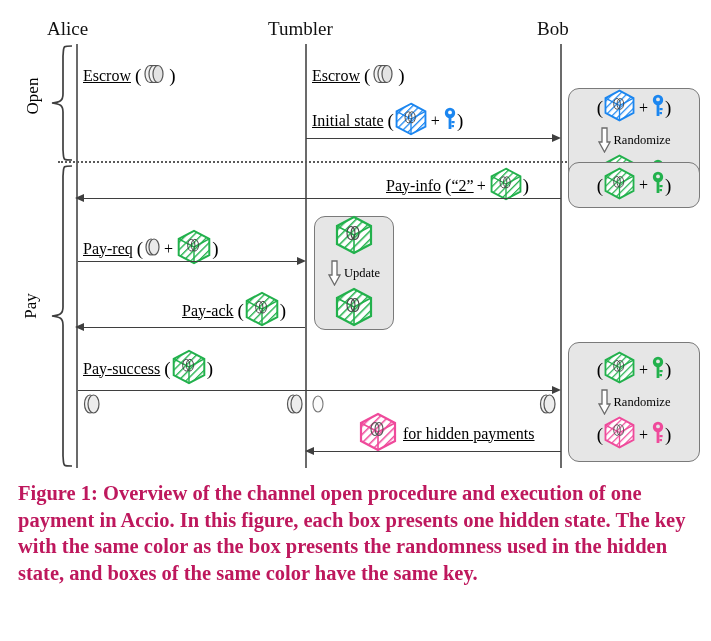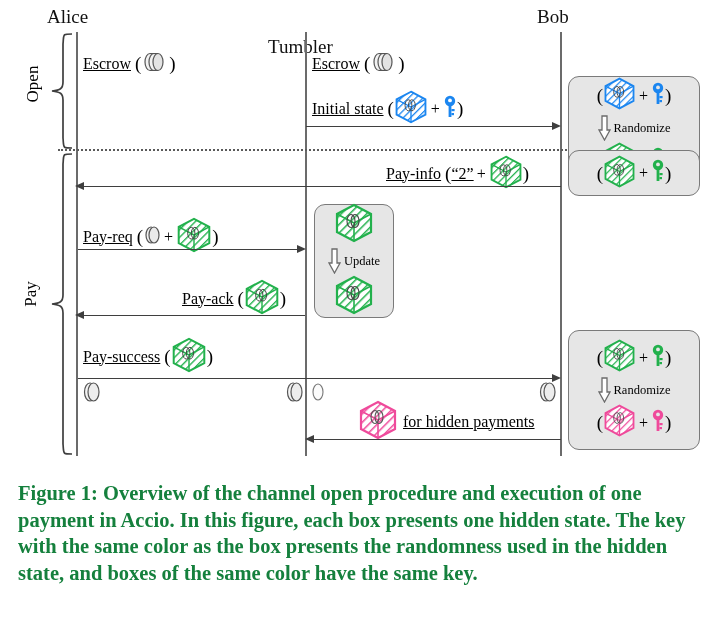--- a/index.html
+++ b/index.html
@@ -1,19 +1,19 @@
 <!DOCTYPE html>
 <html><head>
 <meta charset="utf-8">
 <style>
   html,body{margin:0;padding:0;background:#ffffff;}
   body{width:711px;height:641px;font-family:"Liberation Serif",serif;color:#000;}
   #root{position:relative;width:711px;height:641px;overflow:hidden;}
 
-  .diagram{position:absolute;left:0;top:4px;width:562px;height:460px;}
+  .diagram{position:absolute;left:0;top:16px;width:562px;height:460px;}
 
   
   .actor-label{position:absolute;font-size:19px;font-family:"Liberation Serif",serif;color:#111;white-space:nowrap;}
 
   
   .lifeline{position:absolute;width:2px;background:#6b6b6b;}
 
   
   .msg-line{position:absolute;height:1px;background:#3f3f3f;}
   .arrow-head{position:absolute;width:0;height:0;}
@@ -36,21 +36,21 @@
          display:flex;flex-direction:column;align-items:center;justify-content:center;}
   .panel-row{display:flex;align-items:center;white-space:nowrap;font-size:16px;}
   .panel-op{display:flex;align-items:center;gap:3px;margin:1px 12px;}
   .op-label{font-size:12.5px;font-family:"Liberation Serif",serif;}
 
   
   .blockarrow{width:13px;height:26px;position:relative;}
 
   
   .caption{position:absolute;left:18px;top:480px;width:678px;font-family:"Liberation Serif",serif;
-           font-weight:bold;font-size:20.5px;line-height:1.30;color:#15803d;text-align:left;}
+           font-weight:bold;font-size:20.5px;line-height:1.30;color:#be185d;text-align:left;}
 
   .ic{display:inline-block;vertical-align:middle;}
 </style>
 </head>
 <body>
 
 <div id="root">
 
   <div class="diagram">
 
@@ -70,21 +70,21 @@
         </pattern>
 
         <g id="boxGlyph">
           <polygon points="20,2 37,11 37,29 20,38 3,29 3,11"></polygon>
           <path d="M20,2 L20,20 M20,20 L3,11 M20,20 L37,11" fill="none"></path>
         </g>
       </defs>
     </svg>
 
     <div class="actor-label" style="left:47px;top:2px;">Alice</div>
-    <div class="actor-label" style="left:268px;top:2px;margin-top:30px;">Tumbler</div>
+    <div class="actor-label" style="left:268px;top:2px;">Tumbler</div>
     <div class="actor-label" style="left:537px;top:2px;">Bob</div>
 
     <div class="lifeline" style="left:76px;top:28px;height:424px;"></div>
     <div class="lifeline" style="left:305px;top:28px;height:424px;"></div>
     <div class="lifeline" style="left:560px;top:28px;height:424px;"></div>
 
     <svg style="position:absolute;left:48px;top:28px;" width="26" height="118">
       <path d="M24,2 C14,2 16,2 15,12 L15,50 C15,57 12,58 4,59 C12,60 15,61 15,68 L15,106 C16,116 14,116 24,116" fill="none" stroke="#3f3f3f" stroke-width="1.7"></path>
     </svg>
     <div class="phase-name" style="left:3px;top:70px;width:60px;text-align:center;">Open</div>

